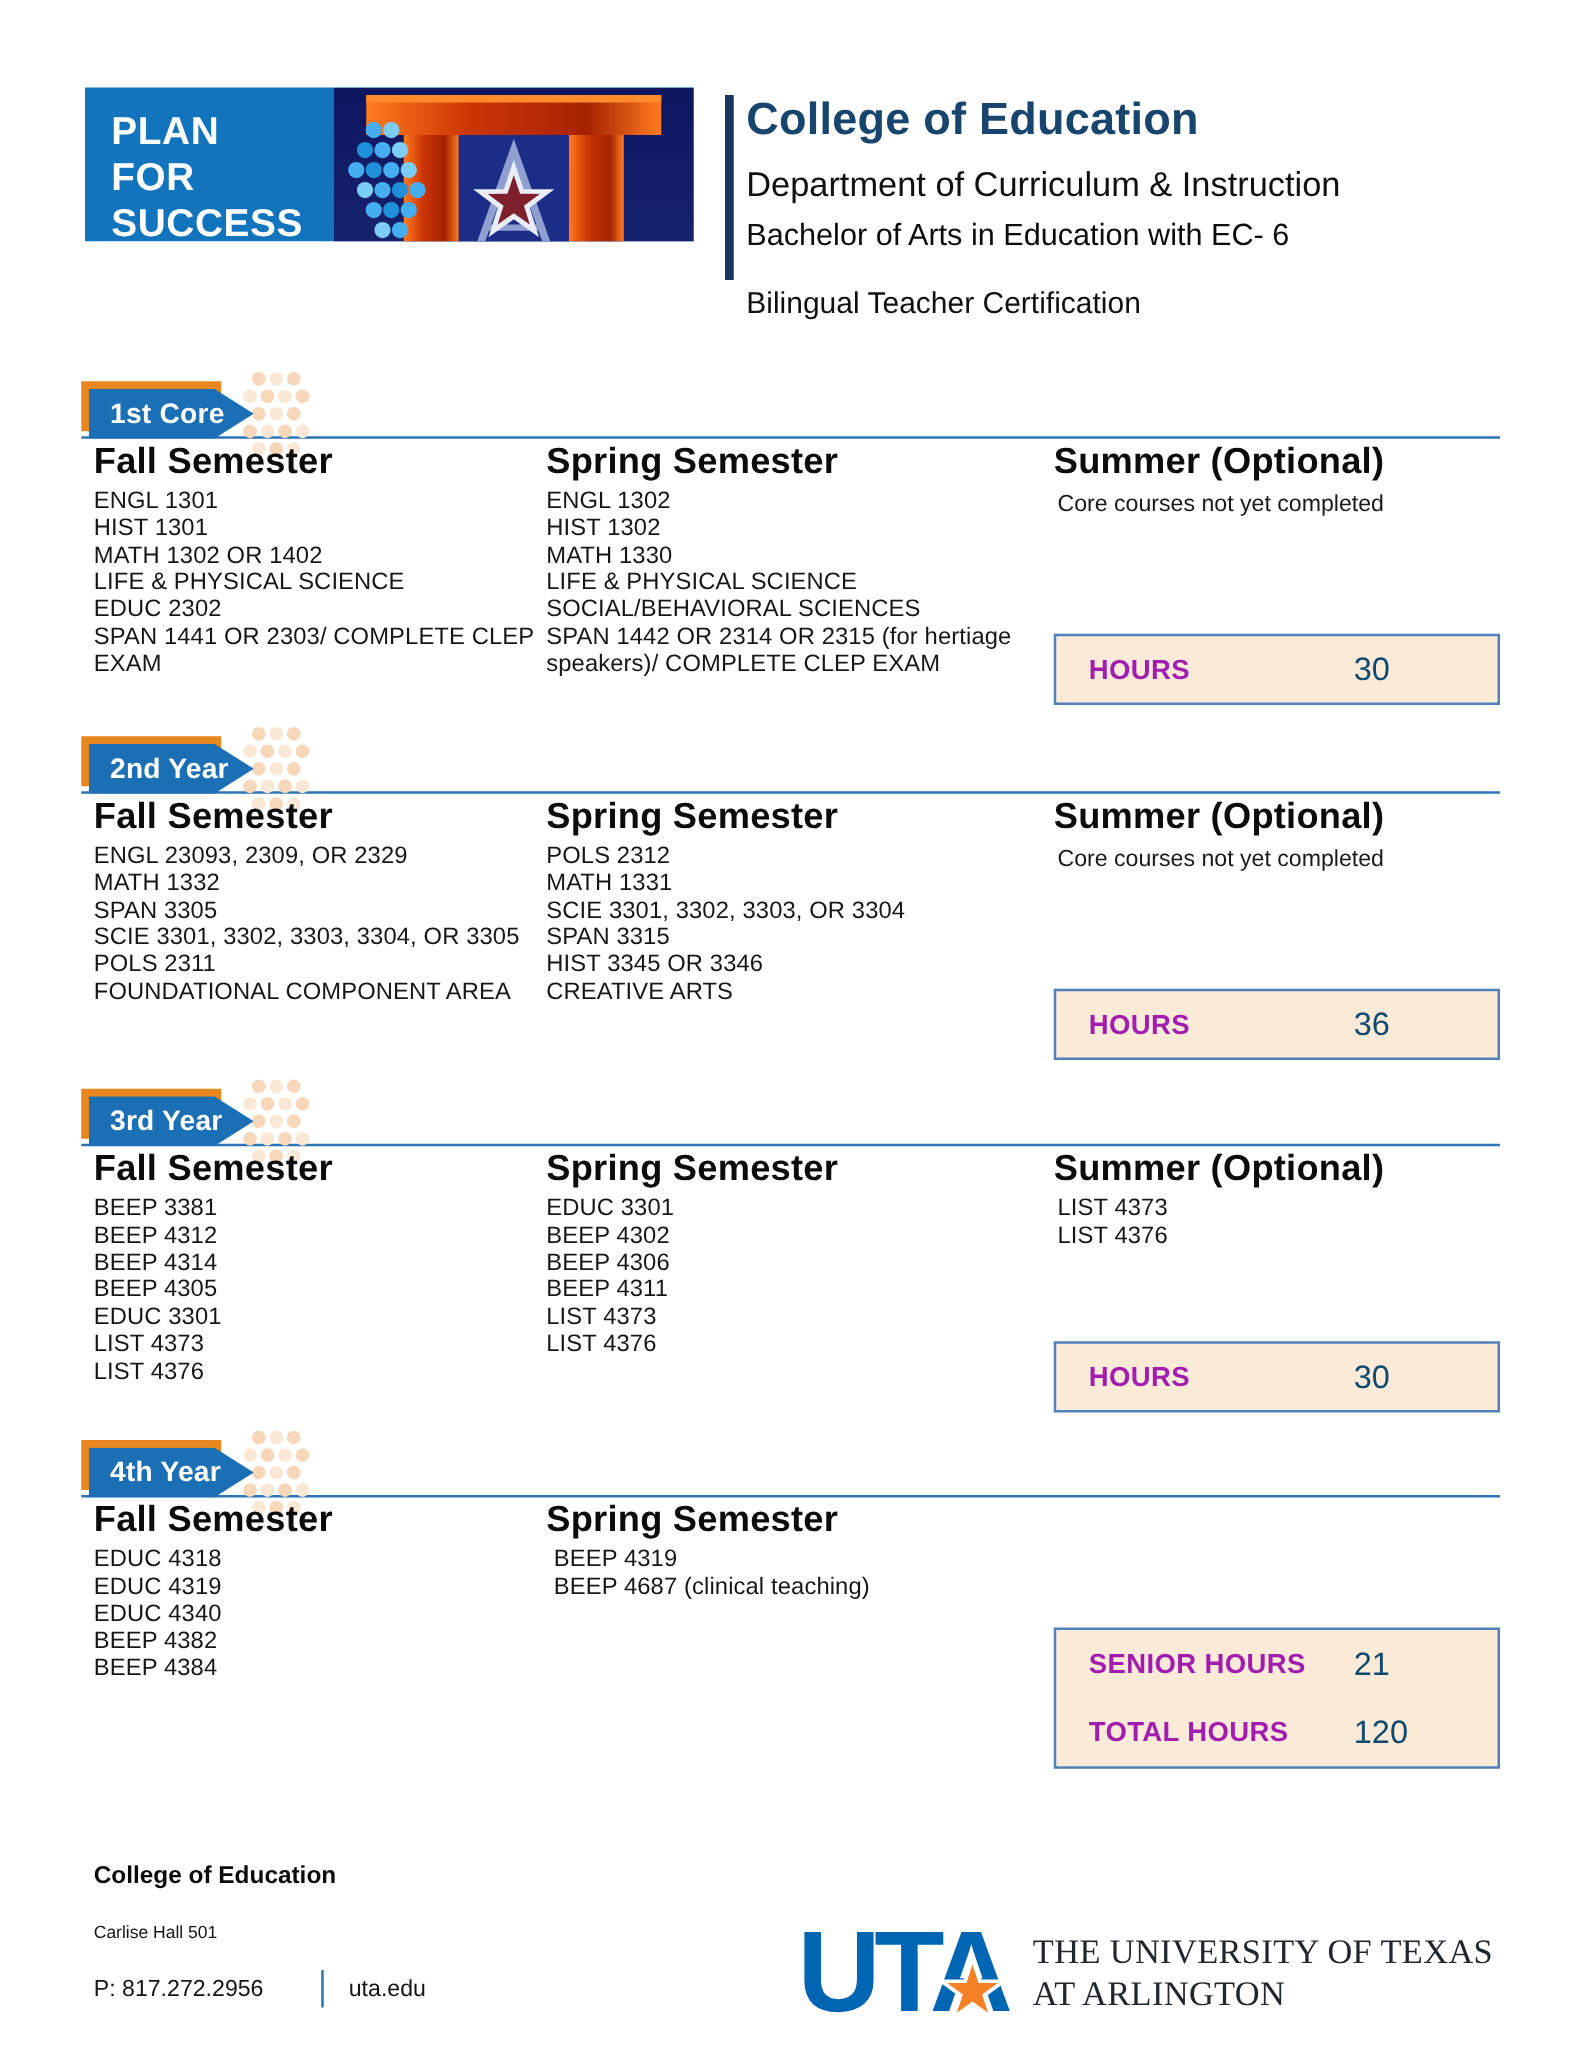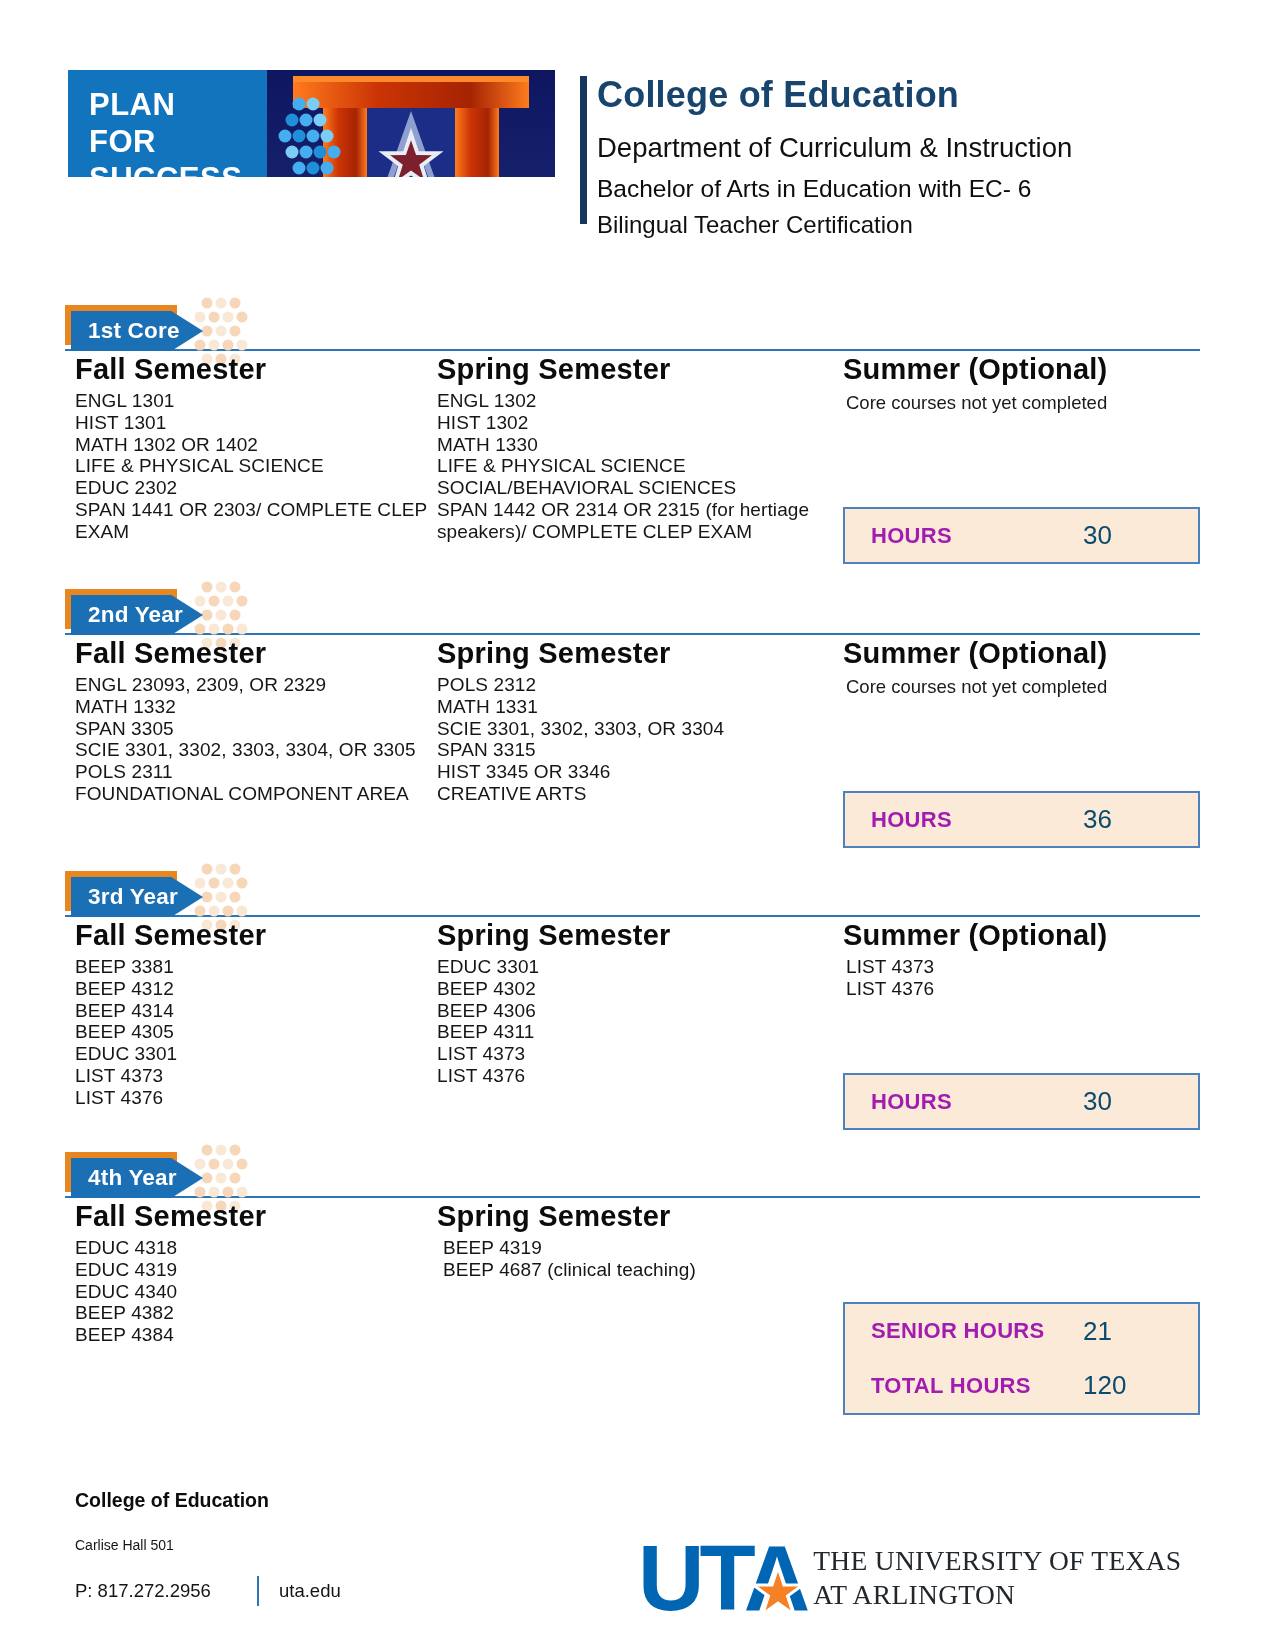--- a/index.html
+++ b/index.html
@@ -1,33 +1,33 @@
 <!DOCTYPE html>
 <html><head>
 <meta charset="utf-8">
 <style>
   *{margin:0;padding:0;box-sizing:border-box}
   html,body{background:#fff}
   .page{position:relative;width:1275px;height:1650px;background:#ffffff;
         font-family:"Liberation Sans","DejaVu Sans",sans-serif;color:#141414;overflow:hidden}
 
   
-  .hero{position:absolute;left:68px;top:70px;width:487px;height:107px;background:#1274bc;overflow:hidden}
+  .hero{position:absolute;left:68px;top:70px;width:487px;height:123px;background:#1274bc;overflow:hidden}
   .hero-text{position:absolute;left:21px;top:16px;color:#fff;font-weight:700;
              font-size:31px;line-height:37px;letter-spacing:.5px}
   .hero-photo{position:absolute;left:199px;top:0;width:288px;height:145px;display:block}
   .hero-dots{position:absolute;left:205px;top:22px;display:block;z-index:2}
 
   
   .hdr-bar{position:absolute;left:580px;top:76px;width:7px;height:148px;background:#17365d}
   .hdr{position:absolute;left:597px;top:74px;width:620px}
   .hdr .college{color:#17456e;font-weight:700;font-size:36px;line-height:42px;letter-spacing:.2px}
   .hdr .dept{color:#101010;font-size:27.5px;line-height:32px;margin-top:16px}
   .hdr .degree{color:#0c0c0c;font-weight:400;font-size:24.5px;line-height:30px;margin-top:10px}
-  .hdr .cert{color:#101010;font-size:24px;line-height:30px;margin-top:6px}
+  .hdr .cert{color:#101010;font-size:24px;line-height:30px;margin-top:24px}
 
   
   .year{position:absolute;left:65px;width:1135px;height:282px}
   .y1{top:305px}.y2{top:589px}.y3{top:871px}.y4{top:1152px;height:300px}
   .rule{position:absolute;left:0;top:44px;width:1135px;height:2px;background:#2e75b6}
   .tag-orange{position:absolute;left:0;top:0;width:112px;height:40px;background:#e8861f;z-index:0}
   .tag-dots{position:absolute;left:120px;top:-12px;z-index:0;display:block}
   .tag-arrow{position:absolute;left:6px;top:6px;width:132px;height:40px;background:#1a6fb5;z-index:1;
              clip-path:polygon(0 0,76% 0,100% 50%,76% 100%,0 100%);
              display:flex;align-items:center;padding-left:17px;
@@ -53,21 +53,21 @@
   .ft-college{position:absolute;left:75px;top:1489px;font-weight:700;font-size:19.5px;color:#0c0c0c}
   .ft-address{position:absolute;left:75px;top:1537px;font-size:14px;color:#141414}
   .ft-contact{position:absolute;left:75px;top:1574px;display:flex;align-items:center;height:34px}
   .ft-phone{font-size:18.5px;color:#141414;width:140px}
   .ft-divider{width:2px;height:30px;background:#2e75b6;margin-left:42px}
   .ft-site{font-size:18.5px;color:#141414;margin-left:20px}
   .logo{position:absolute;left:638px;top:1528px;height:100px;display:flex;align-items:center}
   .wordmark{position:relative;font-weight:800;font-size:92px;line-height:92px;letter-spacing:-5px;
             color:#0065b3;font-family:"Liberation Sans","DejaVu Sans",sans-serif}
   .wordmark svg{position:absolute;right:0px;bottom:8px;display:block}
-  .uni-name{margin-left:8px;font-family:"Liberation Serif","DejaVu Serif",serif;
+  .uni-name{margin-left:21px;font-family:"Liberation Serif","DejaVu Serif",serif;
             font-size:27.5px;line-height:34px;letter-spacing:.3px;color:#22272c}
 </style>
 </head>
 <body>
 
 <div class="page">
 
   <div class="hero">
     <div class="hero-text">
       <div>PLAN</div>

